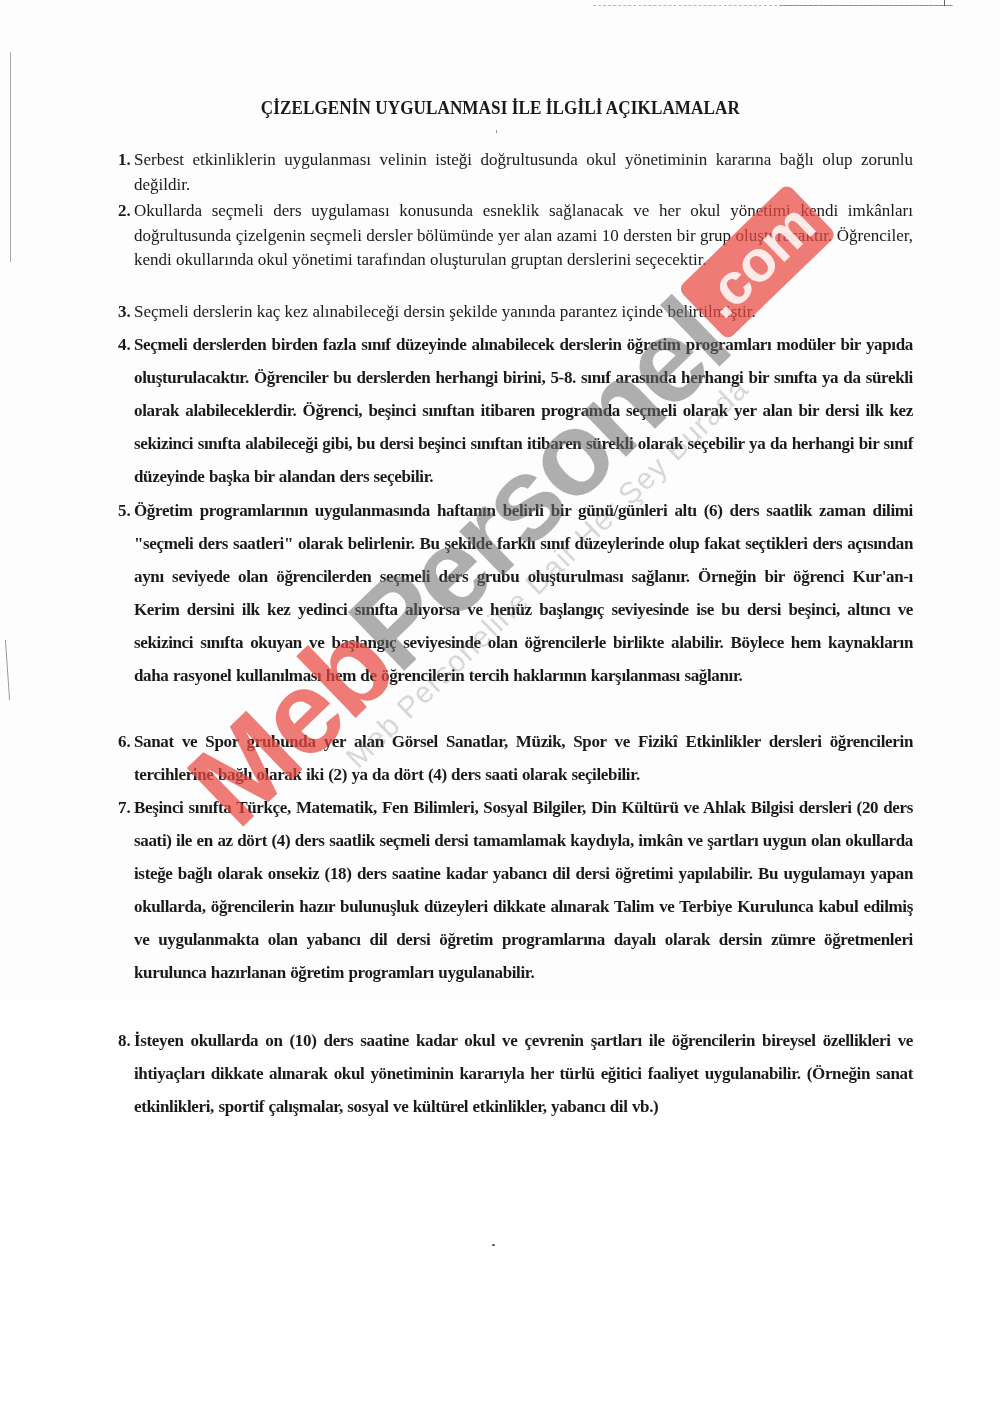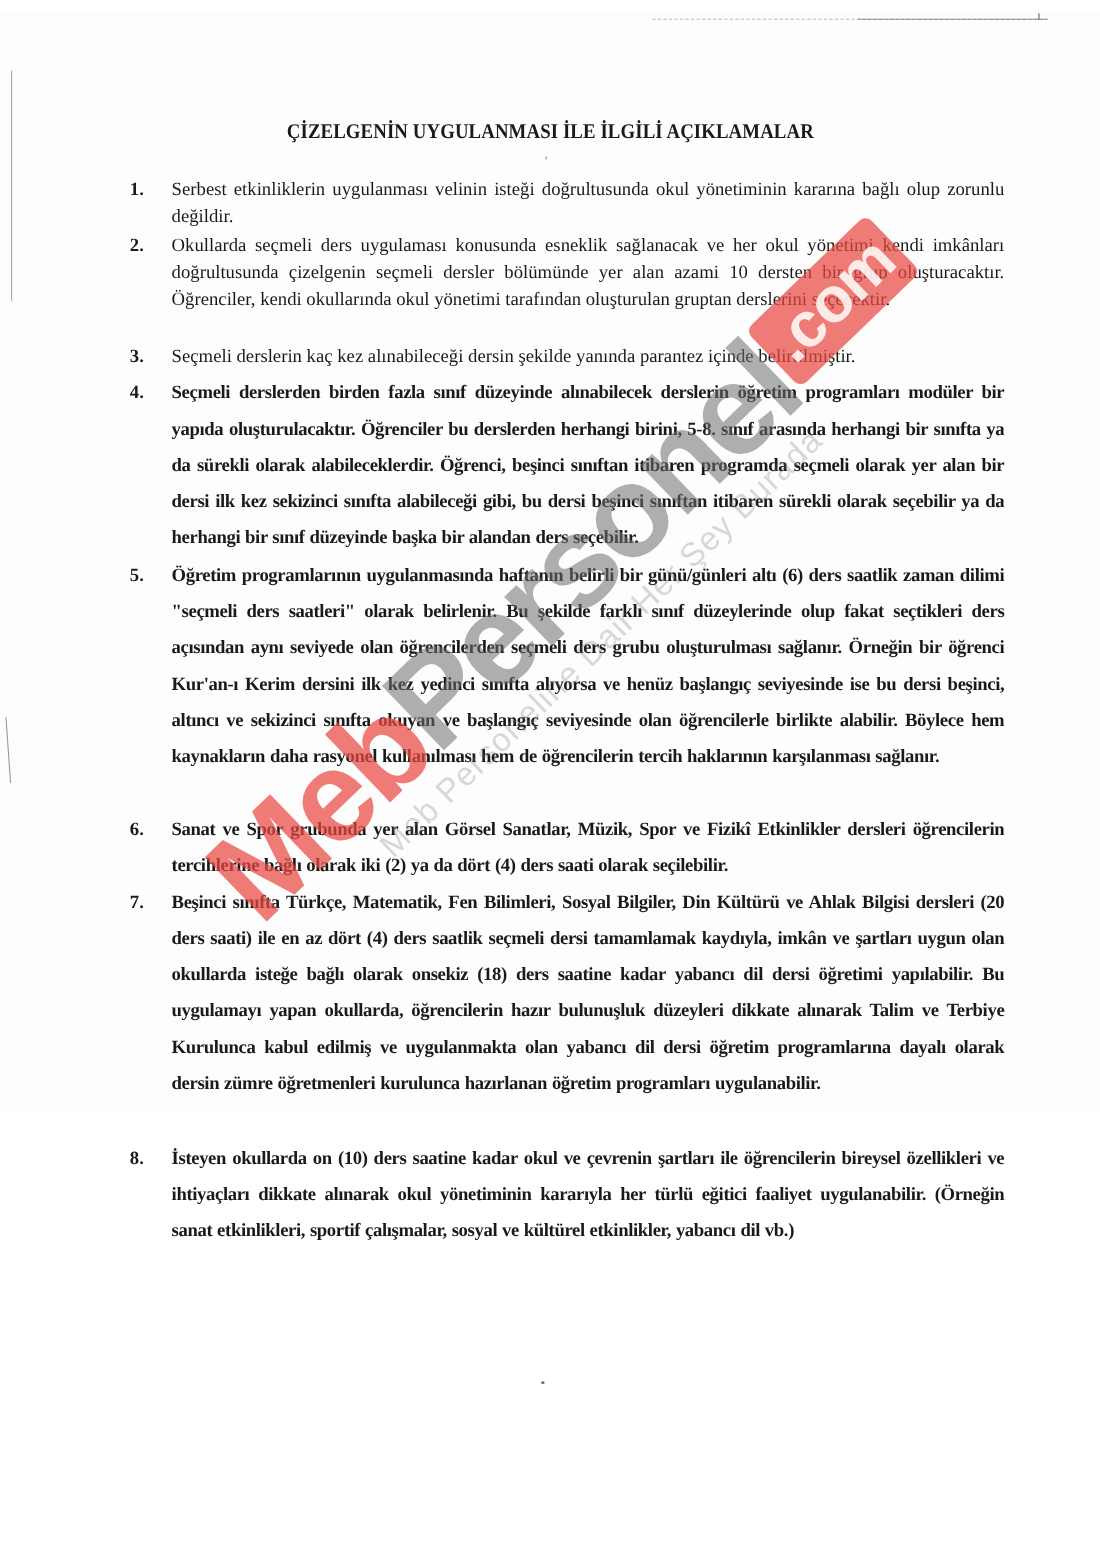--- a/index.html
+++ b/index.html
@@ -10,21 +10,21 @@
   body {
     width: 1000px;
     height: 1410px;
     position: relative;
     overflow: hidden;
     font-family: "Liberation Serif", "DejaVu Serif", serif;
     color: #1a1a1a;
   }
   .page {
     position: absolute;
-    left: 0; top: 12px;
+    left: 0; top: 0;
     width: 1000px; height: 1000px;
     background: #fdfdfd;
   }
   
   .scan-top-line {
     position: absolute;
     left: 593px; top: 5px;
     width: 360px; height: 1px;
     border-top: 1px dashed #9a9a9a;
     opacity: 0.7;
@@ -69,21 +69,21 @@
     position: absolute;
     left: 118px;
     width: 795px;
   }
   .item .num {
     position: absolute;
     left: 0; top: 0;
     font-weight: bold;
   }
   .item .text {
-    margin-left: 38px;
+    margin-left: 16px;
     text-align: justify;
   }
   
   .item.style-a {
     font-size: 17px;
     line-height: 24.5px;
   }
   
   .item.style-b {
     font-size: 17px;

